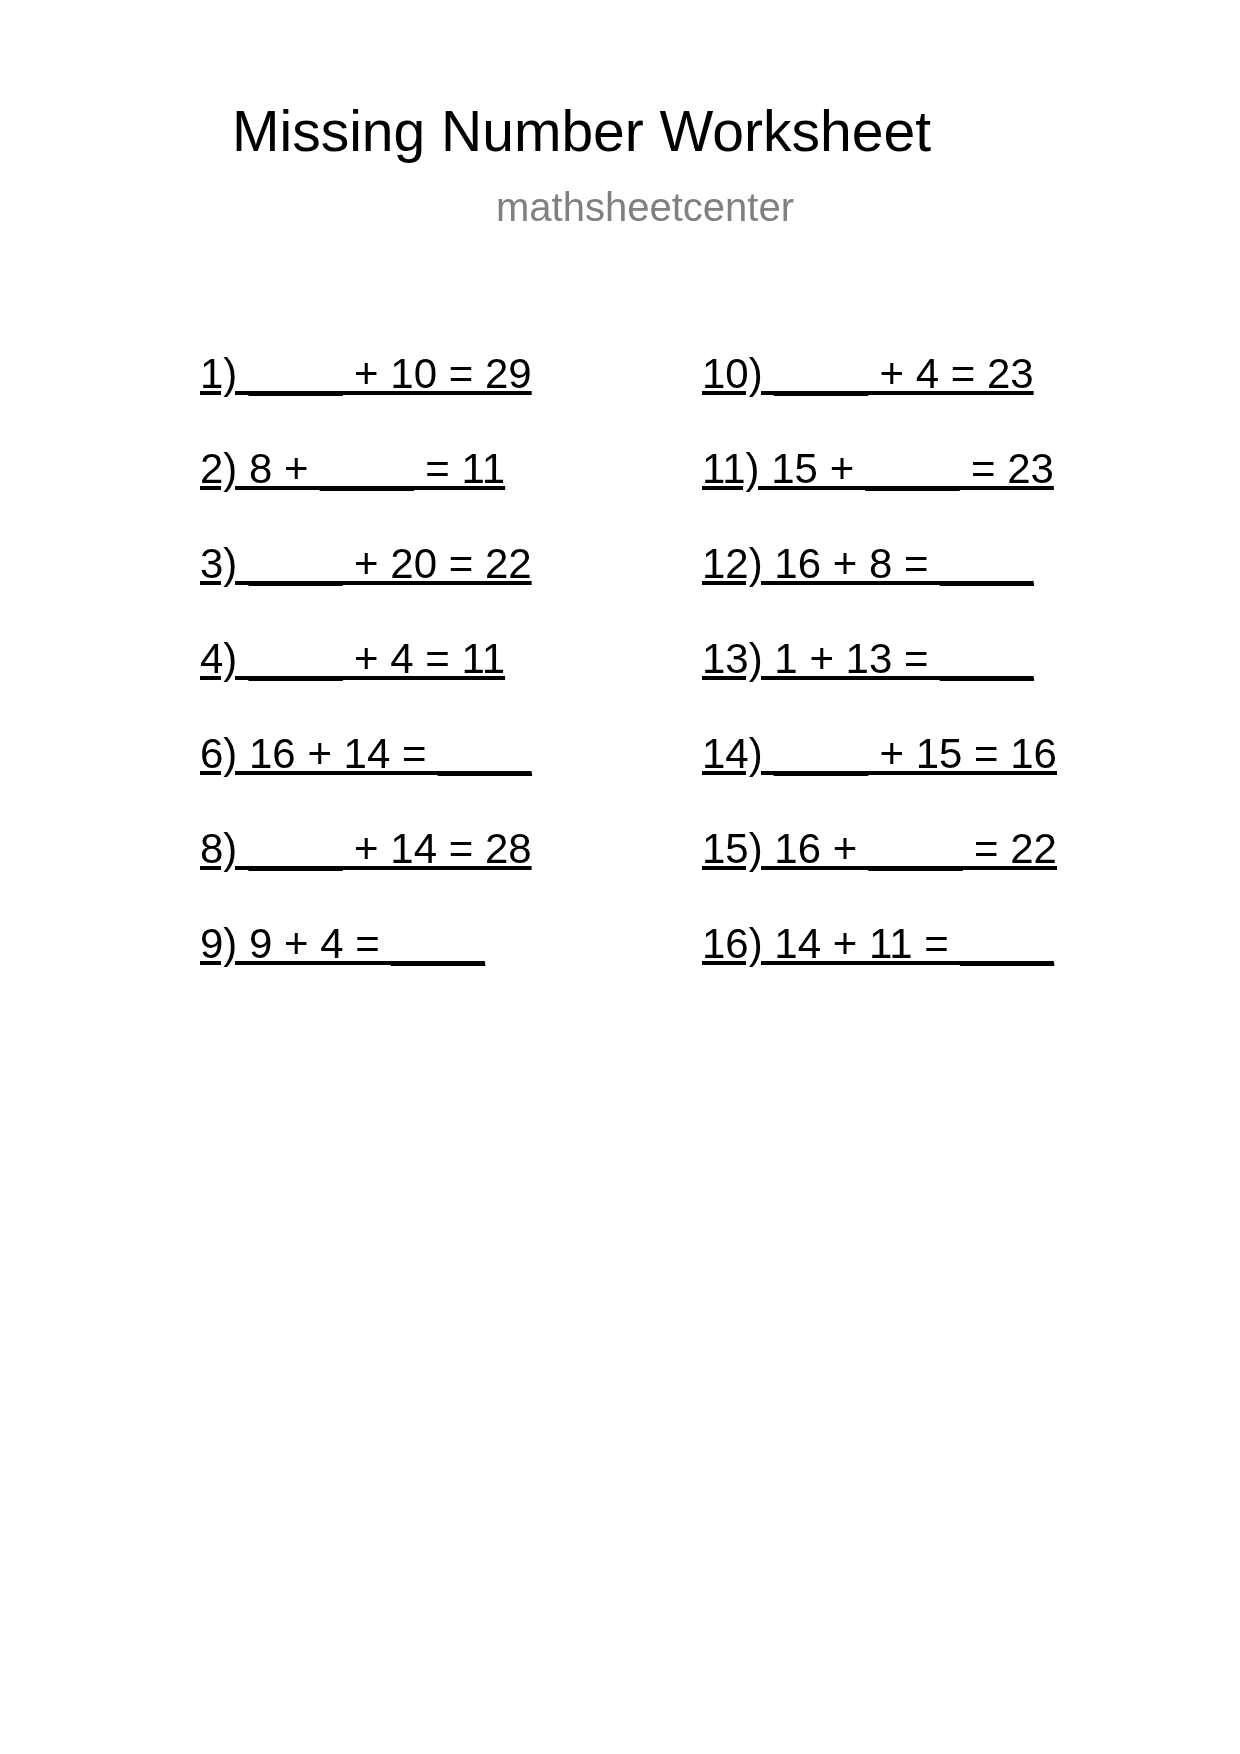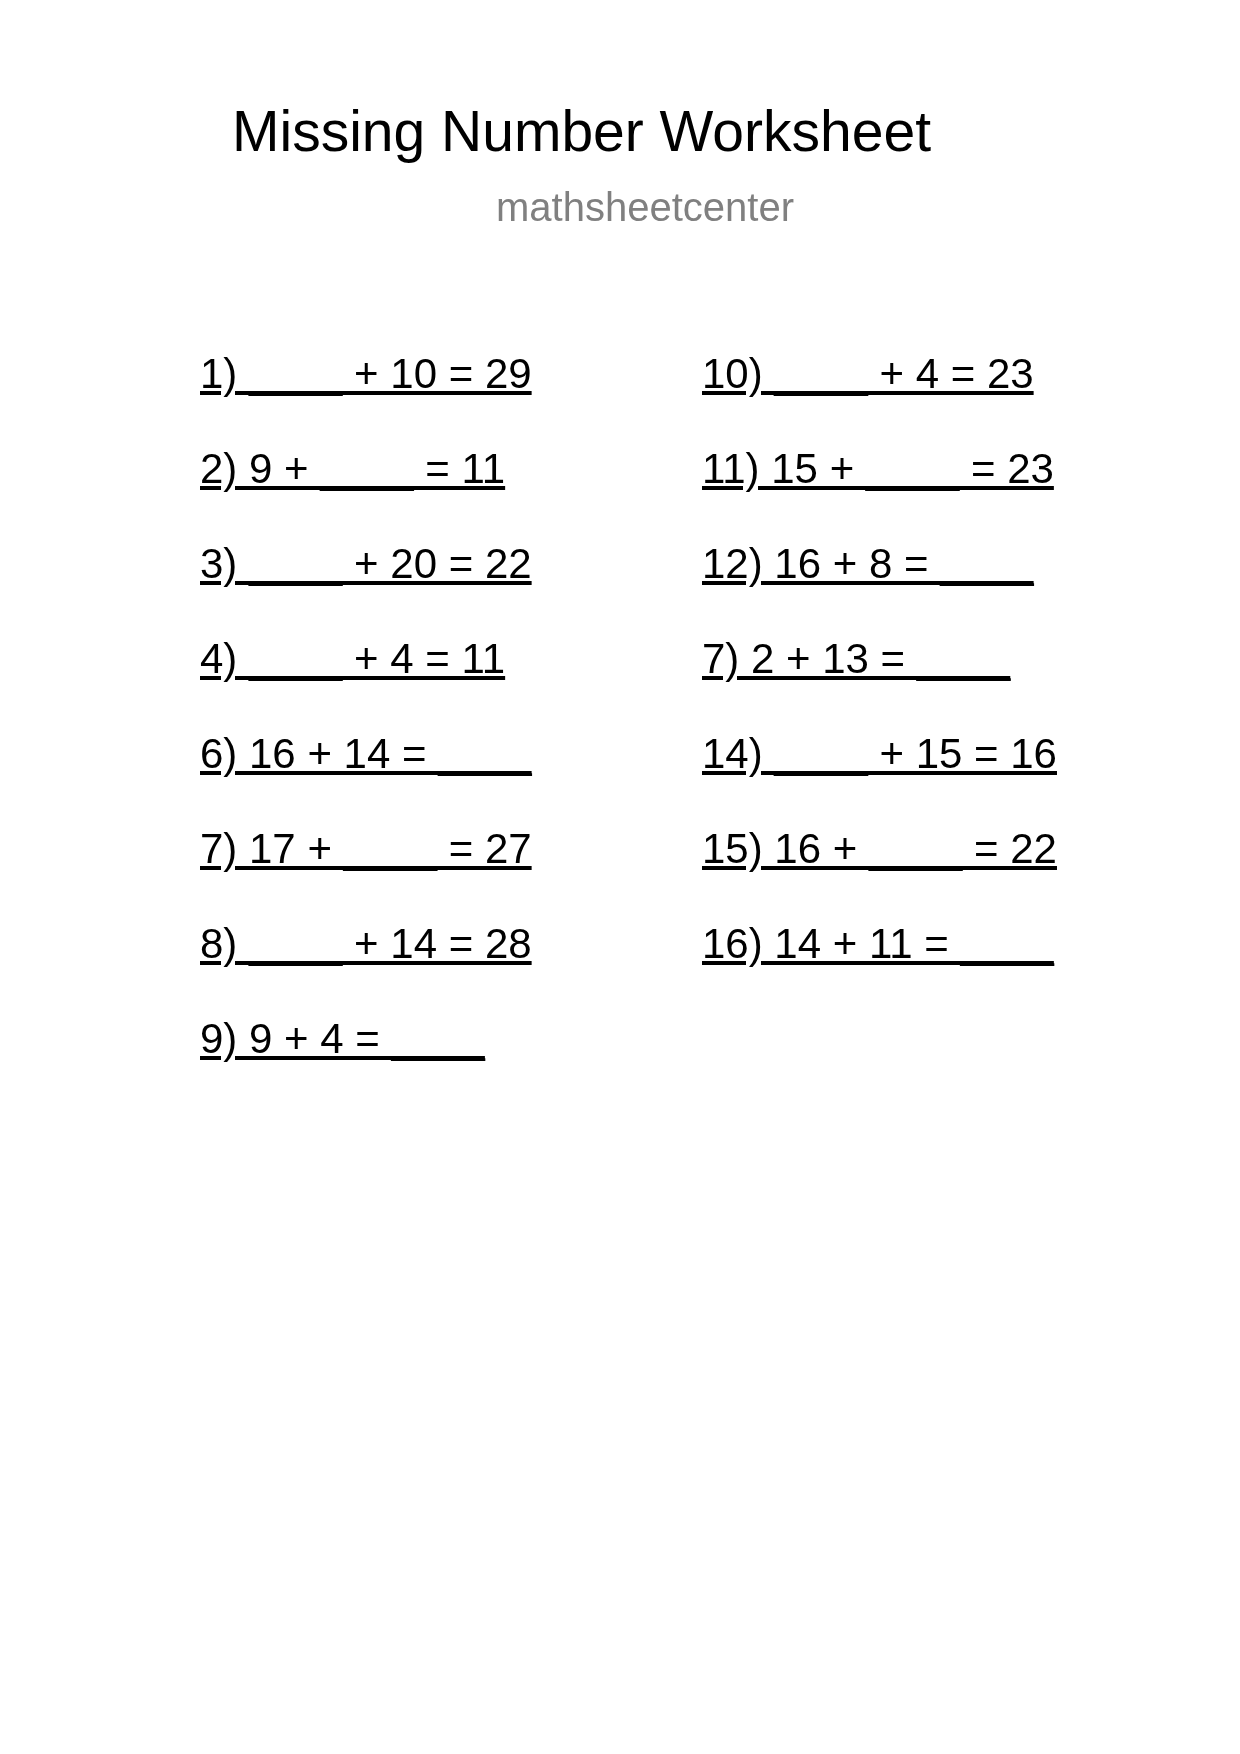--- a/index.html
+++ b/index.html
@@ -53,30 +53,29 @@
     }
   </style>
 </head>
 <body>
 
 <div class="title">Missing Number Worksheet</div>
 <div class="subtitle">mathsheetcenter</div>
 
 <div class="column col-left">
   <div class="problem">1) ____ + 10 = 29</div>
-  <div class="problem">2) 9 + ____ = 11</div>
+  <div class="problem">2) 8 + ____ = 11</div>
   <div class="problem">3) ____ + 20 = 22</div>
   <div class="problem">4) ____ + 4 = 11</div>
   <div class="problem">6) 16 + 14 = ____</div>
-  <div class="problem">7) 17 + ____ = 27</div>
   <div class="problem">8) ____ + 14 = 28</div>
   <div class="problem">9) 9 + 4 = ____</div>
 </div>
 
 <div class="column col-right">
   <div class="problem">10) ____ + 4 = 23</div>
   <div class="problem">11) 15 + ____ = 23</div>
   <div class="problem">12) 16 + 8 = ____</div>
-  <div class="problem">7) 2 + 13 = ____</div>
+  <div class="problem">13) 1 + 13 = ____</div>
   <div class="problem">14) ____ + 15 = 16</div>
   <div class="problem">15) 16 + ____ = 22</div>
   <div class="problem">16) 14 + 11 = ____</div>
 </div>
 
 </body></html>

